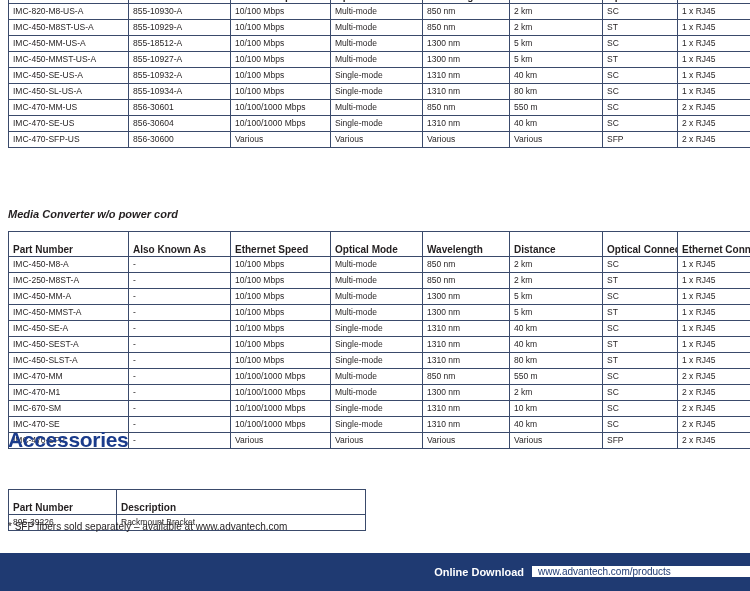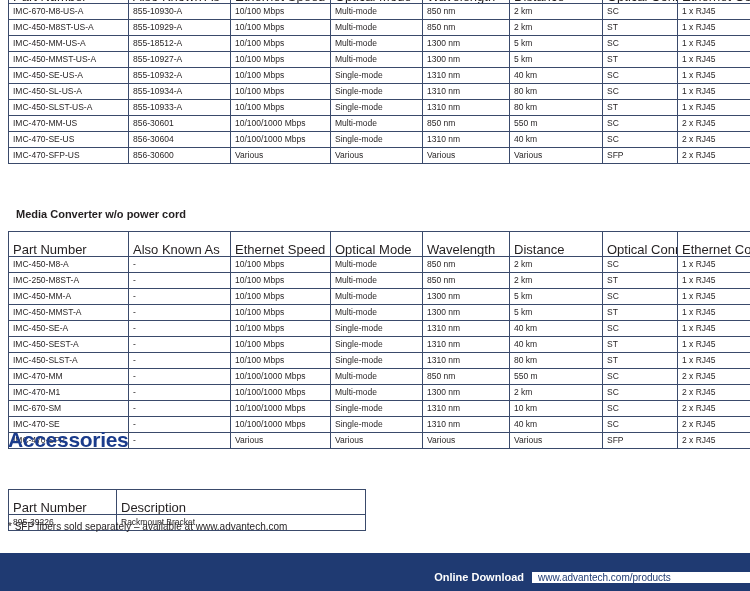--- a/index.html
+++ b/index.html
@@ -35,22 +35,22 @@
     padding: 1px 4px;
     text-align: left;
     font-weight: normal;
     vertical-align: middle;
     height: 13px;
     line-height: 11px;
     white-space: nowrap;
     overflow: hidden;
   }
   table.spec thead th {
-    font-weight: normal;
-    font-size: 13px;
+    font-weight: bold;
+    font-size: 10px;
     vertical-align: bottom;
     padding-bottom: 1px;
     height: 22px;
   }
 
   
   .table-top {
     position: absolute;
     left: 8px;
     top: -22px;
@@ -58,21 +58,21 @@
   }
   .table-top thead th { height: 22px; }
 
   
   .section-title {
     position: absolute;
     font-weight: bold;
     font-size: 11px;
     color: #231f20;
   }
-  #title-noc { left: 16px; top: 208px; }
+  #title-noc { left: 8px; top: 208px; font-style: italic; }
 
   .table-mid {
     position: absolute;
     left: 8px;
     top: 231px;
     width: 742px;
   }
 
   
   .acc-heading {
@@ -109,21 +109,21 @@
     width: 750px;
     height: 38px;
     background: #1f3a72;
   }
   .footer-inner {
     position: absolute;
     right: 0;
     top: 7px;
     height: 23px;
     display: flex;
-    align-items: flex-end;
+    align-items: center;
   }
   .footer-label {
     color: #ffffff;
     font-weight: bold;
     font-size: 11px;
     padding-right: 8px;
     display: flex;
     align-items: center;
   }
   .footer-url {
@@ -173,21 +173,21 @@
         <th>Ethernet Speed</th>
         <th>Optical Mode</th>
         <th>Wavelength</th>
         <th>Distance</th>
         <th>Optical Connector</th>
         <th>Ethernet Connector</th>
       </tr>
     </thead>
     <tbody>
         <tr>
-          <td>IMC-670-M8-US-A</td>
+          <td>IMC-820-M8-US-A</td>
           <td>855-10930-A</td>
           <td>10/100 Mbps</td>
           <td>Multi-mode</td>
           <td>850 nm</td>
           <td>2 km</td>
           <td>SC</td>
           <td>1 x RJ45</td>
         </tr>
         <tr>
           <td>IMC-450-M8ST-US-A</td>
@@ -230,30 +230,20 @@
           <td>1 x RJ45</td>
         </tr>
         <tr>
           <td>IMC-450-SL-US-A</td>
           <td>855-10934-A</td>
           <td>10/100 Mbps</td>
           <td>Single-mode</td>
           <td>1310 nm</td>
           <td>80 km</td>
           <td>SC</td>
-          <td>1 x RJ45</td>
-        </tr>
-        <tr>
-          <td>IMC-450-SLST-US-A</td>
-          <td>855-10933-A</td>
-          <td>10/100 Mbps</td>
-          <td>Single-mode</td>
-          <td>1310 nm</td>
-          <td>80 km</td>
-          <td>ST</td>
           <td>1 x RJ45</td>
         </tr>
         <tr>
           <td>IMC-470-MM-US</td>
           <td>856-30601</td>
           <td>10/100/1000 Mbps</td>
           <td>Multi-mode</td>
           <td>850 nm</td>
           <td>550 m</td>
           <td>SC</td>

